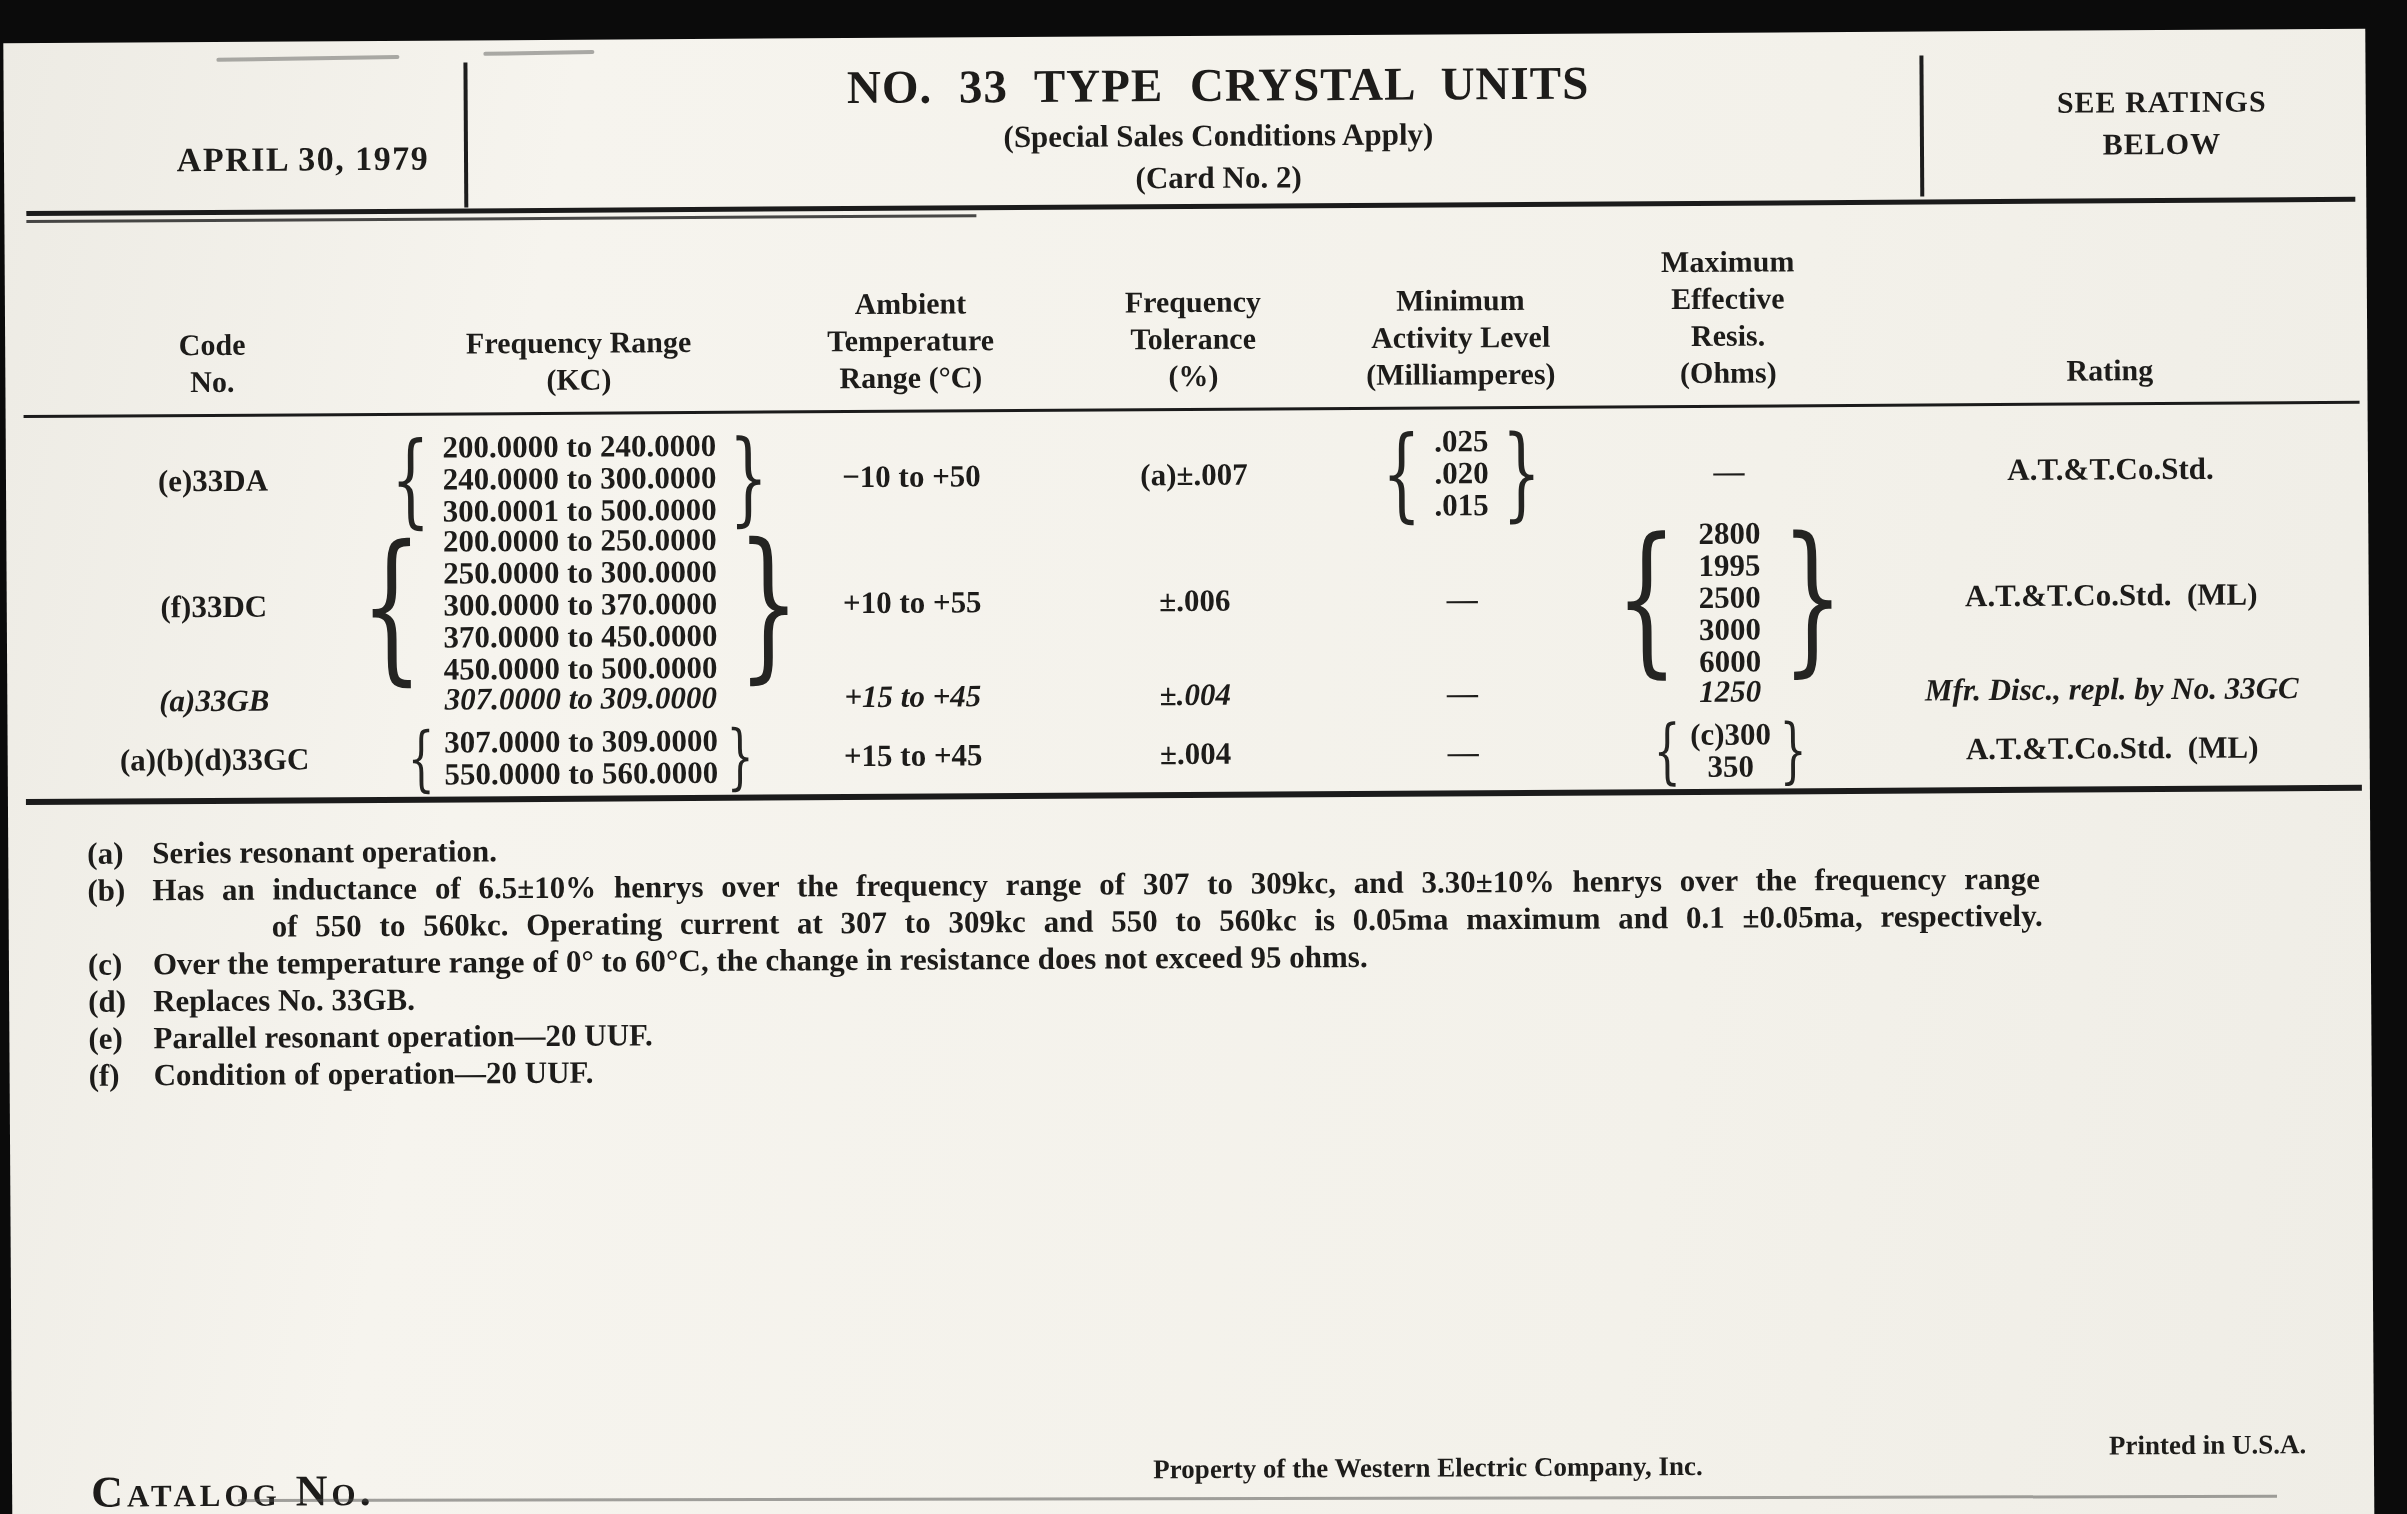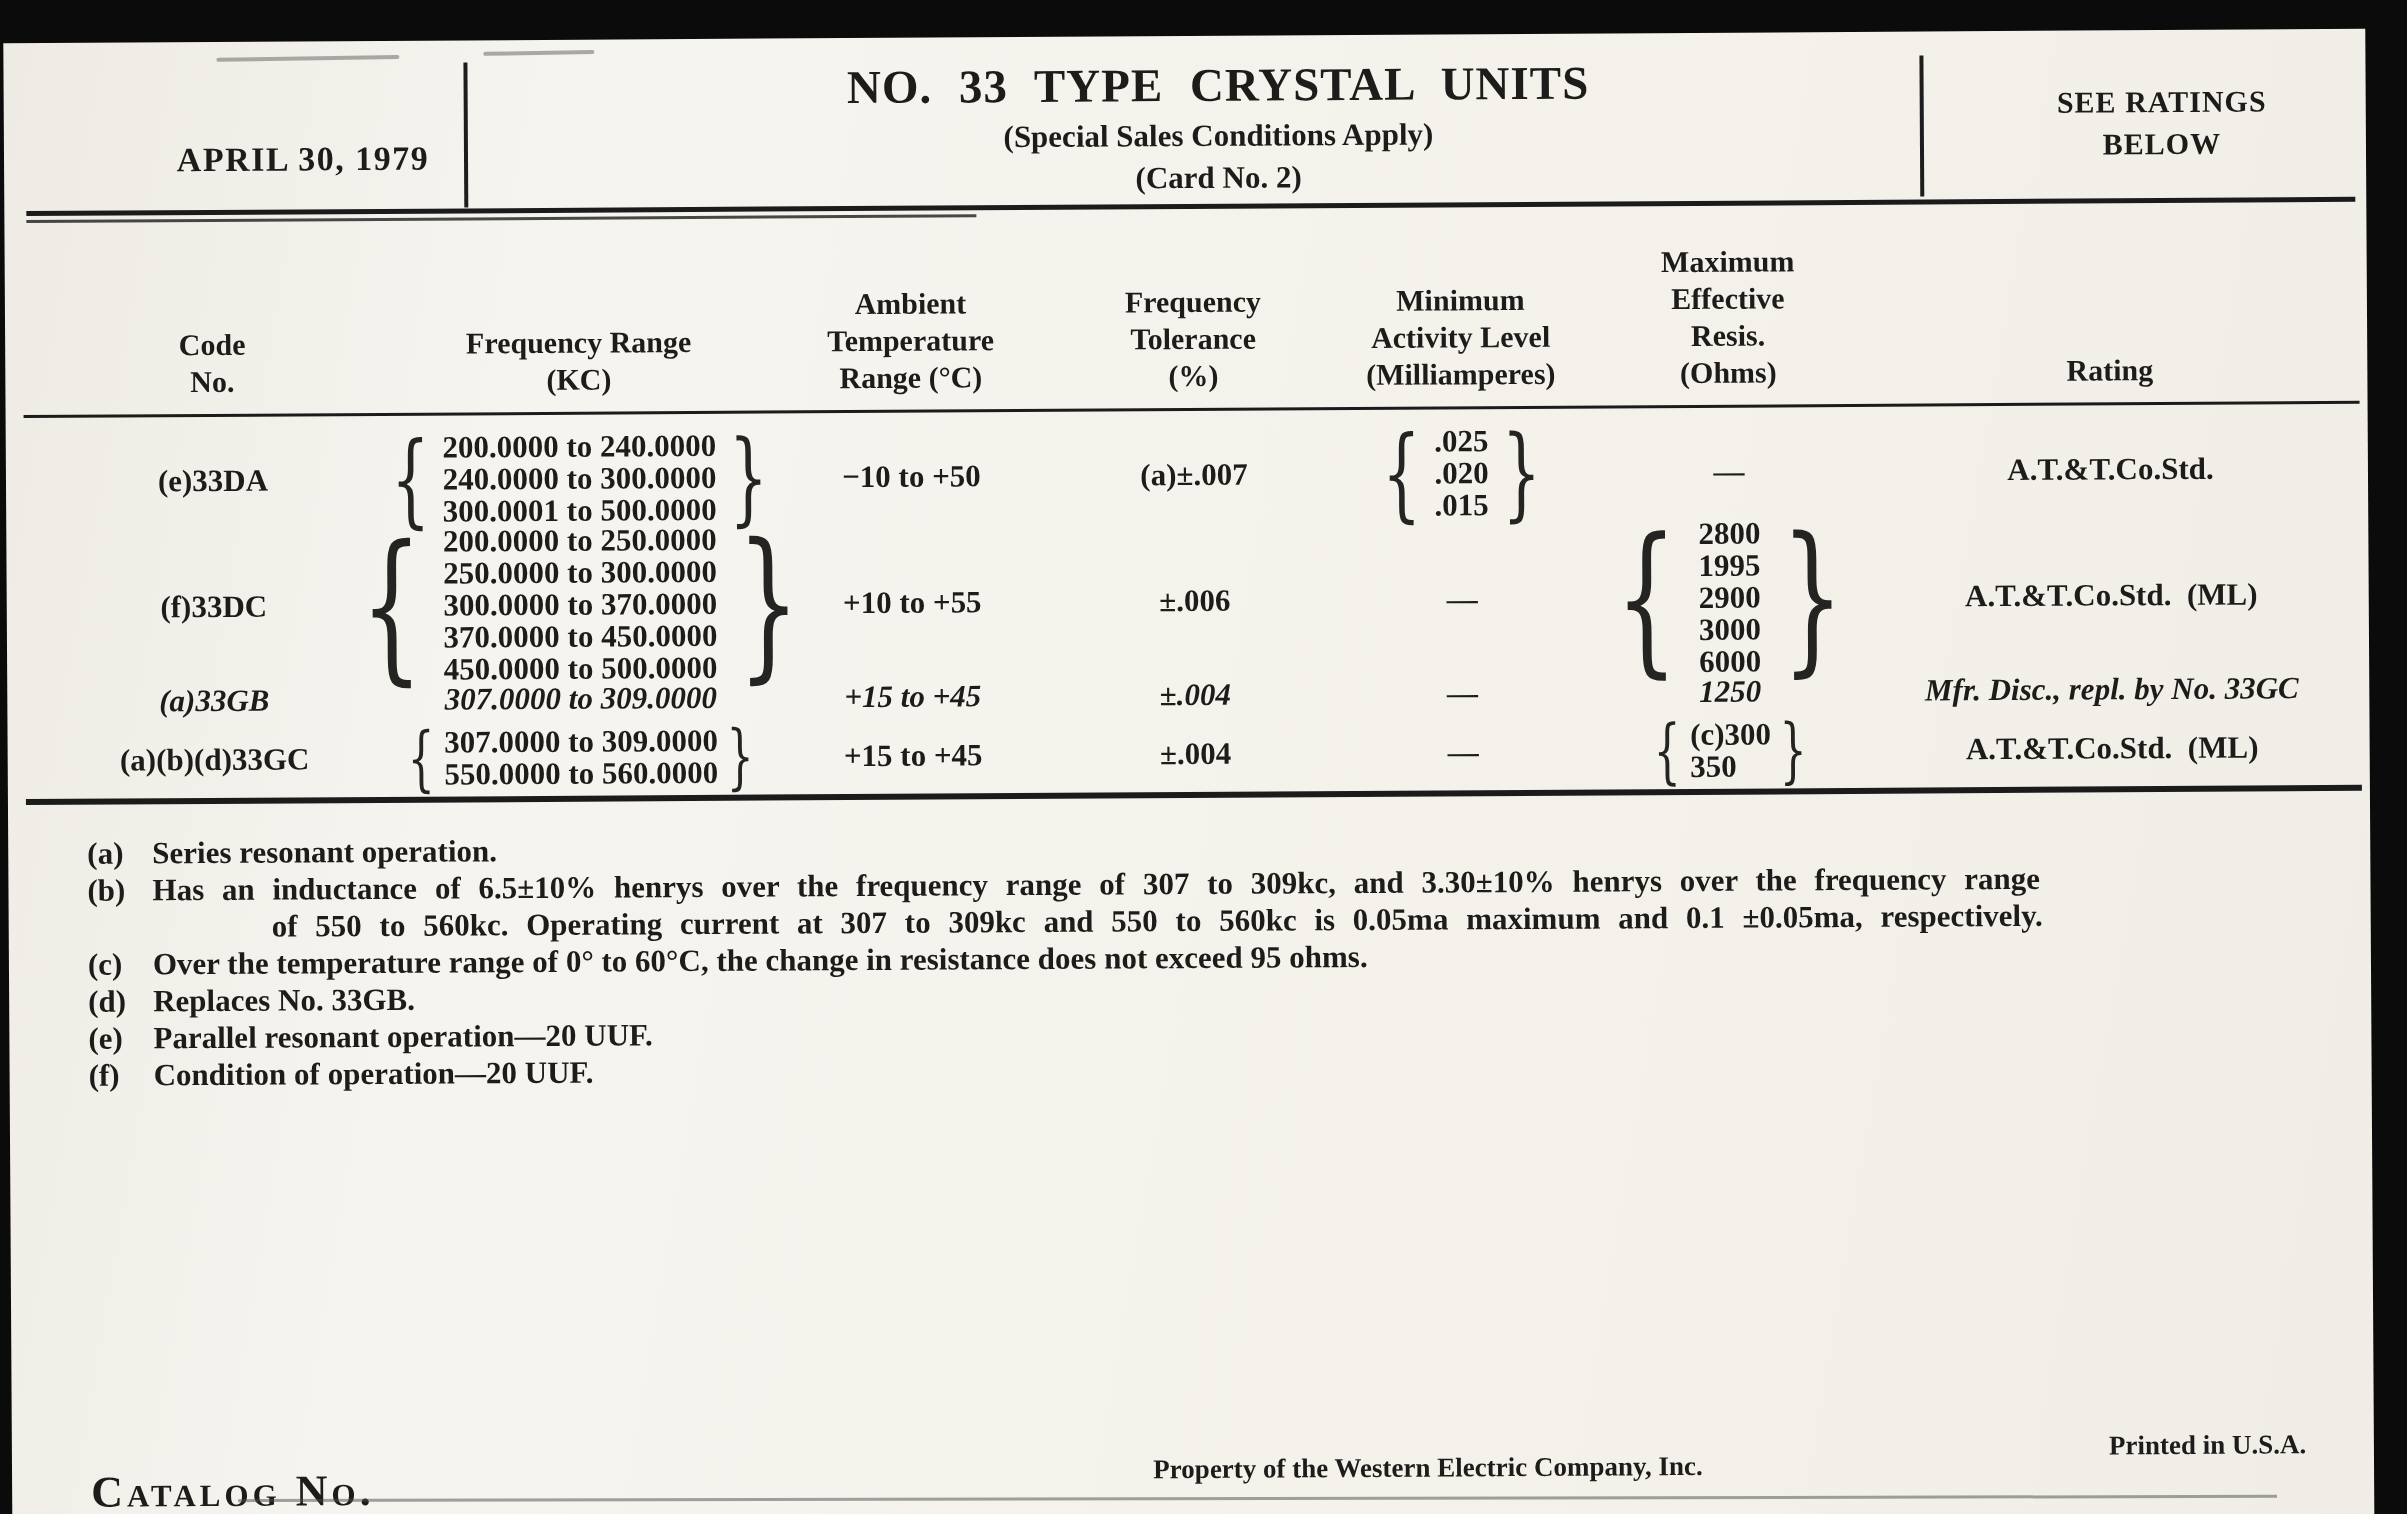--- a/index.html
+++ b/index.html
@@ -56,21 +56,21 @@
   .tr:nth-child(1){height:95px}
   .tr:nth-child(2){height:156px}
   .tr:nth-child(3){height:40px}
   .tr:nth-child(4){height:77px}
   .tr.italic{font-style:italic;}
   .td{
     display:flex;justify-content:center;align-items:center;
     font-size:31px;font-weight:700;white-space:pre;text-align:center;
   }
   .cell-lines{line-height:32px;}
-  .cell-lines.right{text-align:left;}
+  .cell-lines.right{text-align:center;}
   .braced{display:flex;align-items:center;}
   .brace{
     font-family:"DejaVu Serif", serif;font-weight:400;line-height:1;
     transform:scaleX(.6);display:inline-block;color:#242422;
   }
 
   .footnotes{position:absolute;left:79px;top:792px;width:2307px;}
   .footnote{display:flex;font-size:31px;font-weight:700;}
   .fn-label{width:65px;flex:none;line-height:37px;}
   .fn-body{flex:1;}
@@ -161,21 +161,21 @@
         <div class="td td-min-activity-level"><div class="braced"><span class="brace" style="font-size: 102px;">{</span><div class="cell-lines"><div class="cell-line">.025</div><div class="cell-line">.020</div><div class="cell-line">.015</div></div><span class="brace" style="font-size: 102px;">}</span></div></div>
         <div class="td td-max-effective-resis">—</div>
         <div class="td td-rating">A.T.&amp;T.Co.Std.</div>
       </div>
       <div class="tr">
         <div class="td td-code-no">(f)33DC</div>
         <div class="td td-frequency-range"><div class="braced"><span class="brace" style="font-size: 163px;">{</span><div class="cell-lines"><div class="cell-line">200.0000 to 250.0000</div><div class="cell-line">250.0000 to 300.0000</div><div class="cell-line">300.0000 to 370.0000</div><div class="cell-line">370.0000 to 450.0000</div><div class="cell-line">450.0000 to 500.0000</div></div><span class="brace" style="font-size: 163px;">}</span></div></div>
         <div class="td td-ambient-temp-range">+10 to +55</div>
         <div class="td td-frequency-tolerance">±.006</div>
         <div class="td td-min-activity-level">—</div>
-        <div class="td td-max-effective-resis"><div class="braced"><span class="brace" style="font-size: 163px;">{</span><div class="cell-lines"><div class="cell-line">2800</div><div class="cell-line">1995</div><div class="cell-line">2900</div><div class="cell-line">3000</div><div class="cell-line">6000</div></div><span class="brace" style="font-size: 163px;">}</span></div></div>
+        <div class="td td-max-effective-resis"><div class="braced"><span class="brace" style="font-size: 163px;">{</span><div class="cell-lines"><div class="cell-line">2800</div><div class="cell-line">1995</div><div class="cell-line">2500</div><div class="cell-line">3000</div><div class="cell-line">6000</div></div><span class="brace" style="font-size: 163px;">}</span></div></div>
         <div class="td td-rating">A.T.&amp;T.Co.Std.  (ML)</div>
       </div>
       <div class="tr italic">
         <div class="td td-code-no">(a)33GB</div>
         <div class="td td-frequency-range">307.0000 to 309.0000</div>
         <div class="td td-ambient-temp-range">+15 to +45</div>
         <div class="td td-frequency-tolerance">±.004</div>
         <div class="td td-min-activity-level">—</div>
         <div class="td td-max-effective-resis">1250</div>
         <div class="td td-rating">Mfr. Disc., repl. by No. 33GC</div>

